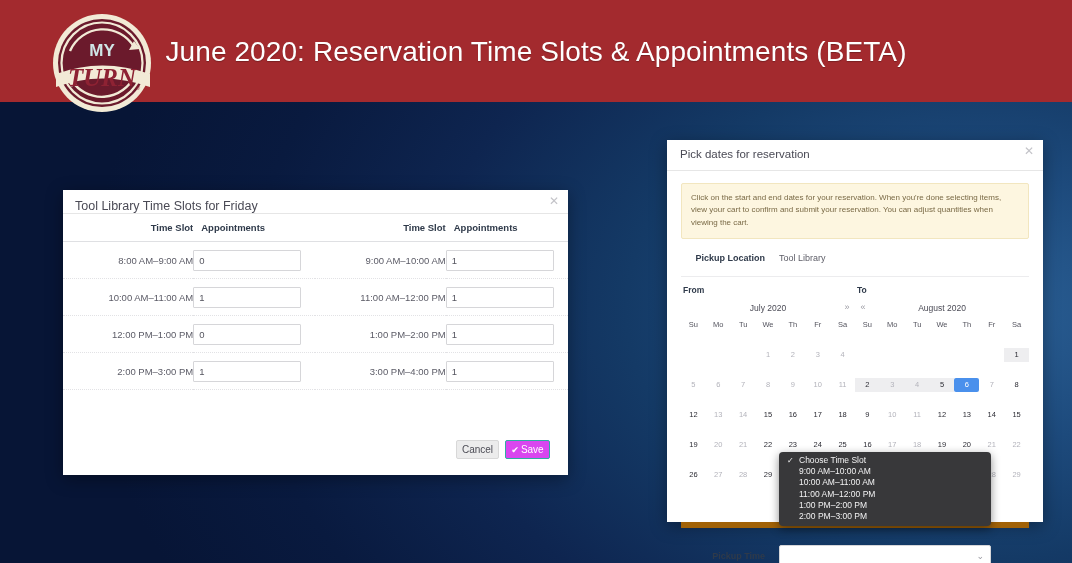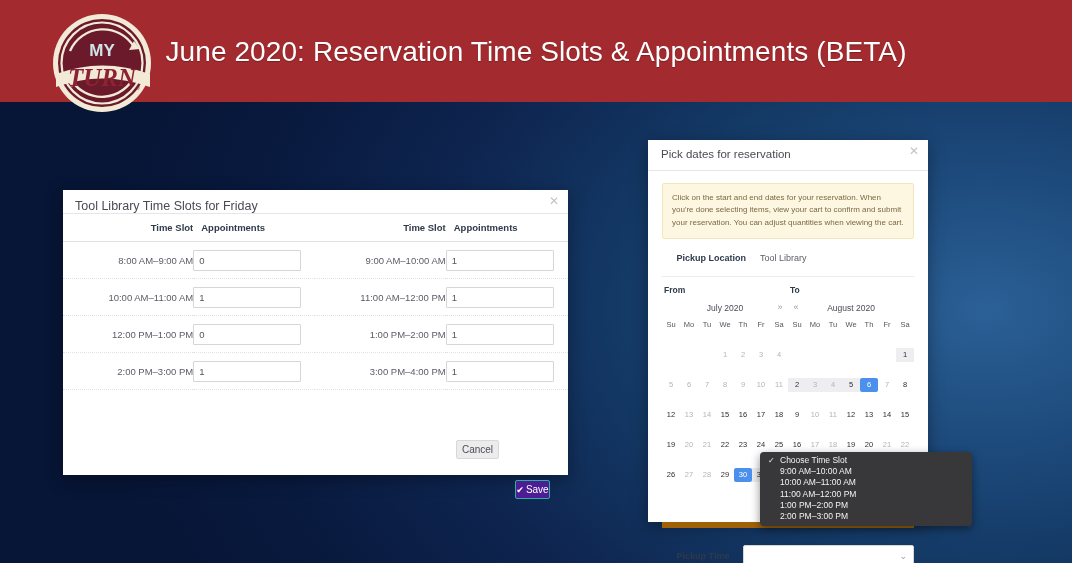--- a/index.html
+++ b/index.html
@@ -160,34 +160,33 @@
     top: 9px;
     width: 43px;
     height: 19px;
     background: #ececec;
     border-color: #d8d8d8;
     color: #4c4c55;
   }
   #save-btn {
     right: 10px;
     top: 9px;
-    width: 35px;
+    width: 45px;
     height: 19px;
-    background: #4c1d95;
+    background: #d946ef;
     color: #ffffff;
     border-color: #2eada1;
-    margin-top: 40px;
   }
   #save-btn .chk { font-size: 9px; margin-right: 2px; }
 
   
   #dates-modal {
-    left: 648px;
+    left: 667px;
     top: 140px;
-    width: 280px;
+    width: 376px;
     height: 382px;
   }
   #dates-modal .modal-head { height: 31px; }
   #dates-modal .modal-title { top: 8px; left: 13px; font-size: 11.5px; }
 
   #info-box {
     margin: 12px 14px 0 14px;
     background: #fdf6e0;
     border: 1px solid #f2e6bf;
     padding: 8px 9px 9px 9px;

